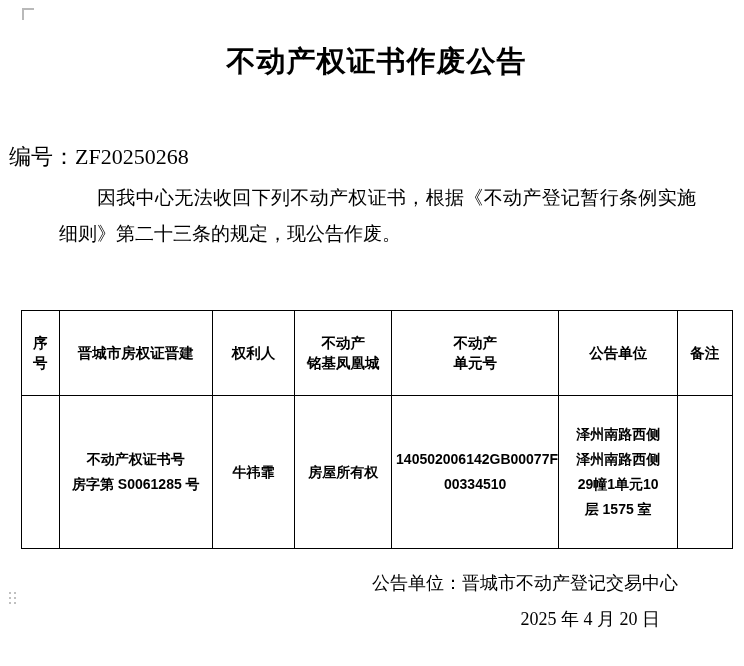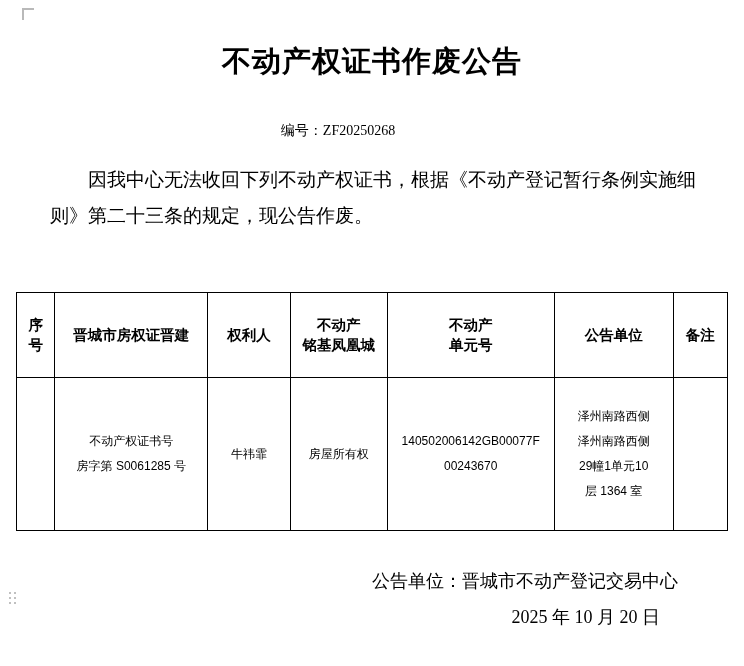--- a/index.html
+++ b/index.html
@@ -13,20 +13,21 @@
     font-family: "Liberation Serif", "DejaVu Serif", serif;
     color: #000000;
     position: relative;
     overflow: hidden;
   }
   .page {
     position: relative;
     width: 744px;
     height: 474px;
     box-sizing: border-box;
+    padding-left: 9px;
   }
   
   .corner-mark {
     position: absolute;
     width: 10px;
     height: 10px;
   }
   .corner-mark.tl {
     left: 22px;
     top: 8px;
@@ -54,28 +55,28 @@
   .doc-title {
     text-align: center;
     font-size: 29px;
     font-weight: bold;
     letter-spacing: 1px;
     padding-top: 42px;
     font-family: "Liberation Sans", "DejaVu Sans", sans-serif;
   }
 
   .serial-line {
-    margin-top: 40px;
+    margin-top: 60px;
     padding-right: 68px;
-    text-align: center;
-    font-size: 14px;
+    text-align: left;
+    font-size: 22px;
   }
 
   .intro {
-    margin-top: 22px;
+    margin-top: 8px;
     padding: 0 48px 0 50px;
     font-size: 19px;
     line-height: 36px;
     text-align: justify;
     text-indent: 38px;
   }
 
   table.notice-table {
     border-collapse: collapse;
     margin: 58px auto 0 auto;
@@ -90,39 +91,39 @@
     padding: 6px 4px;
   }
   table.notice-table th {
     font-size: 14.5px;
     font-weight: bold;
     font-family: "Liberation Sans", "DejaVu Sans", sans-serif;
     height: 72px;
     line-height: 20px;
   }
   table.notice-table td {
-    font-size: 12px;
-    font-weight: normal;
+    font-size: 14px;
+    font-weight: bold;
     font-family: "Liberation Sans", "DejaVu Sans", sans-serif;
     height: 140px;
     line-height: 25px;
     text-align: center;
   }
   .col-seq { width: 38px; }
   .col-cert { width: 152px; }
   .col-owner { width: 82px; }
   .col-type { width: 96px; }
   .col-unit { width: 166px; }
   .col-loc { width: 118px; }
   .col-remark { width: 54px; }
 
   .cell-break { display: block; }
 
   .footer {
-    margin-top: 32px;
+    margin-top: 16px;
     padding-right: 66px;
     text-align: right;
     font-size: 18px;
     line-height: 36px;
   }
   .footer .date-line {
     padding-right: 18px;
   }
 </style>
 </head>
@@ -190,33 +191,33 @@
       <tr>
         <td></td>
         <td>
           <span class="cell-break">不动产权证书号</span>
           <span class="cell-break">房字第 S0061285 号</span>
         </td>
         <td>牛祎霏</td>
         <td>房屋所有权</td>
         <td>
           <span class="cell-break">140502006142GB00077F</span>
-          <span class="cell-break">00243670</span>
+          <span class="cell-break">00334510</span>
         </td>
         <td>
           <span class="cell-break">泽州南路西侧</span>
           <span class="cell-break">泽州南路西侧</span>
           <span class="cell-break">29幢1单元10</span>
-          <span class="cell-break">层 1364 室</span>
+          <span class="cell-break">层 1575 室</span>
         </td>
         <td></td>
       </tr>
     </tbody>
   </table>
 
   <div class="footer">
     <div>
       <span>公告单位：</span><span>晋城市不动产登记交易中心</span>
     </div>
-    <div class="date-line">2025 年 10 月 20 日</div>
+    <div class="date-line">2025 年 4 月 20 日</div>
   </div>
 
 </div>
 
 </body></html>

